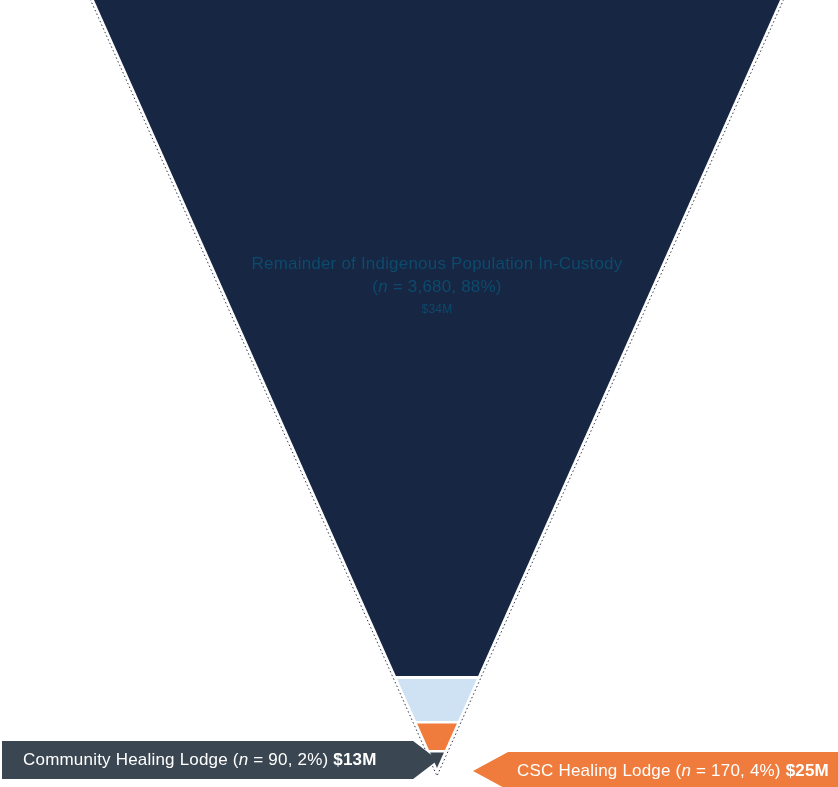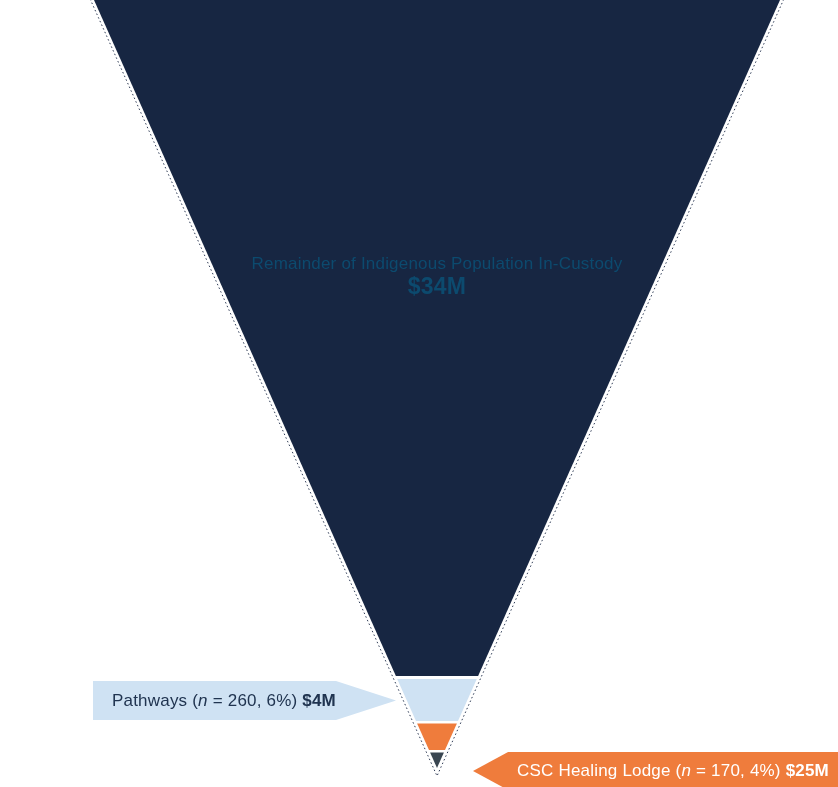--- a/index.html
+++ b/index.html
@@ -18,21 +18,21 @@
     left: 437px;
     top: 252px;
     transform: translateX(-50%);
     text-align: center;
     color: #0c4a6e;
     font-size: 17px;
     line-height: 23px;
     white-space: nowrap;
     letter-spacing: 0.2px;
   }
-  .main-label .amount { font-weight: 700; font-size: 23px; }
+  .main-label .amount { font-weight: 400; font-size: 12px; }
 
   .callout {
     position: absolute;
     height: 39px;
     line-height: 39px;
     font-size: 17px;
     white-space: nowrap;
     letter-spacing: 0.2px;
   }
   .callout b { font-weight: 700; }
@@ -68,25 +68,26 @@
 
     <polygon points="397.2,679 476.8,679 458,721 416,721" fill="#CFE2F3"></polygon>
 
     <polygon points="417.1,723.5 456.9,723.5 445,750 429,750" fill="#EF7C3C"></polygon>
 
     <polygon points="430.1,752.5 443.9,752.5 437,768" fill="#3A4651"></polygon>
   </svg>
 
   <div class="main-label">
     <div>Remainder of Indigenous Population In-Custody</div>
+    <div><span>(</span><i>n</i><span> = 3,680, 88%)</span></div>
     <div class="amount">$34M</div>
   </div>
 
-  <div class="callout callout-pathways" style="background:#CFE2F3; color:#203450;">
-    <span>Pathways (</span><i>n</i><span> = 260, 6%) </span><b>$4M</b>
-  </div>
 
   <div class="callout callout-csc" style="background:#EF7C3C; color:#FFFFFF;">
     <span>CSC Healing Lodge (</span><i>n</i><span> = 170, 4%) </span><b>$25M</b>
   </div>
 
+  <div class="callout callout-community" style="background:#3A4651; color:#FFFFFF;">
+    <span>Community Healing Lodge (</span><i>n</i><span> = 90, 2%) </span><b>$13M</b>
+  </div>
 
 </div>
 
 </body></html>

